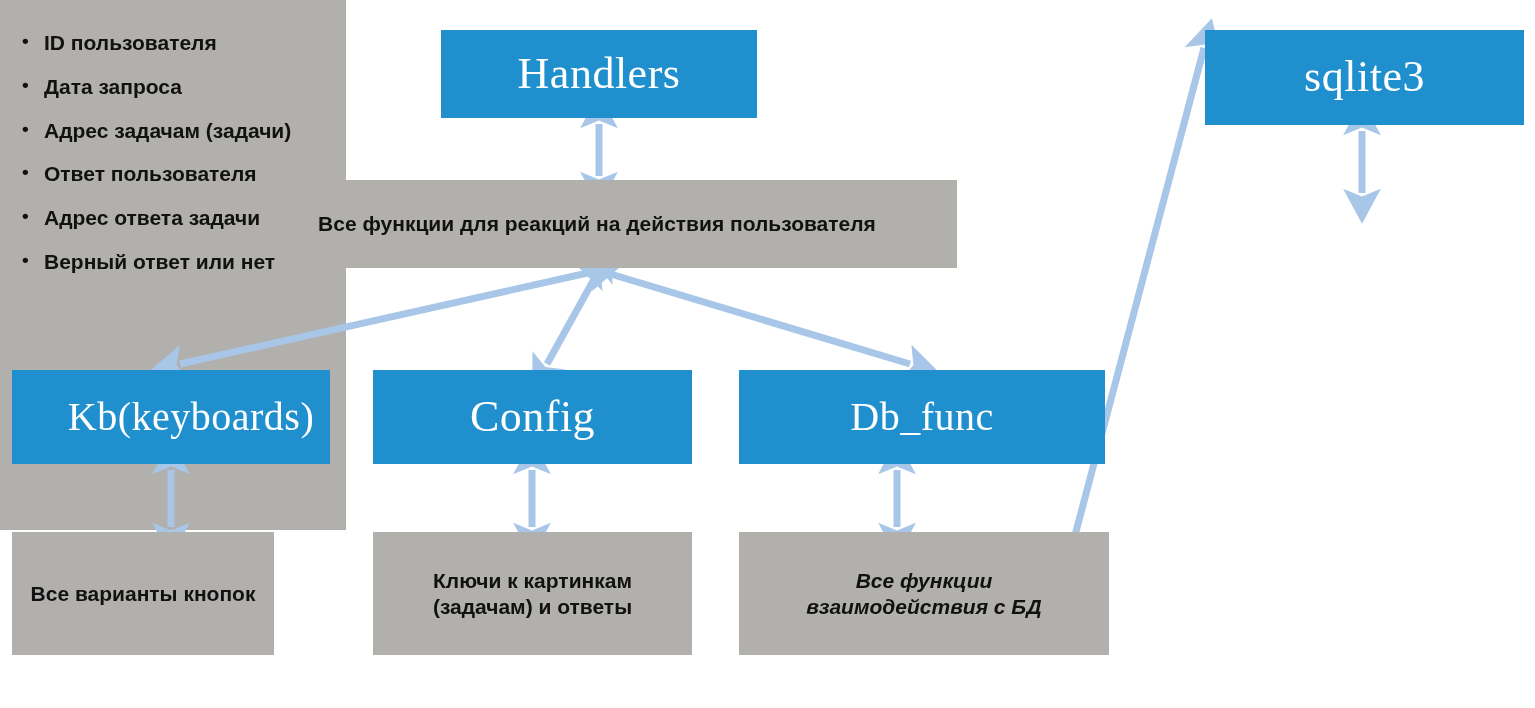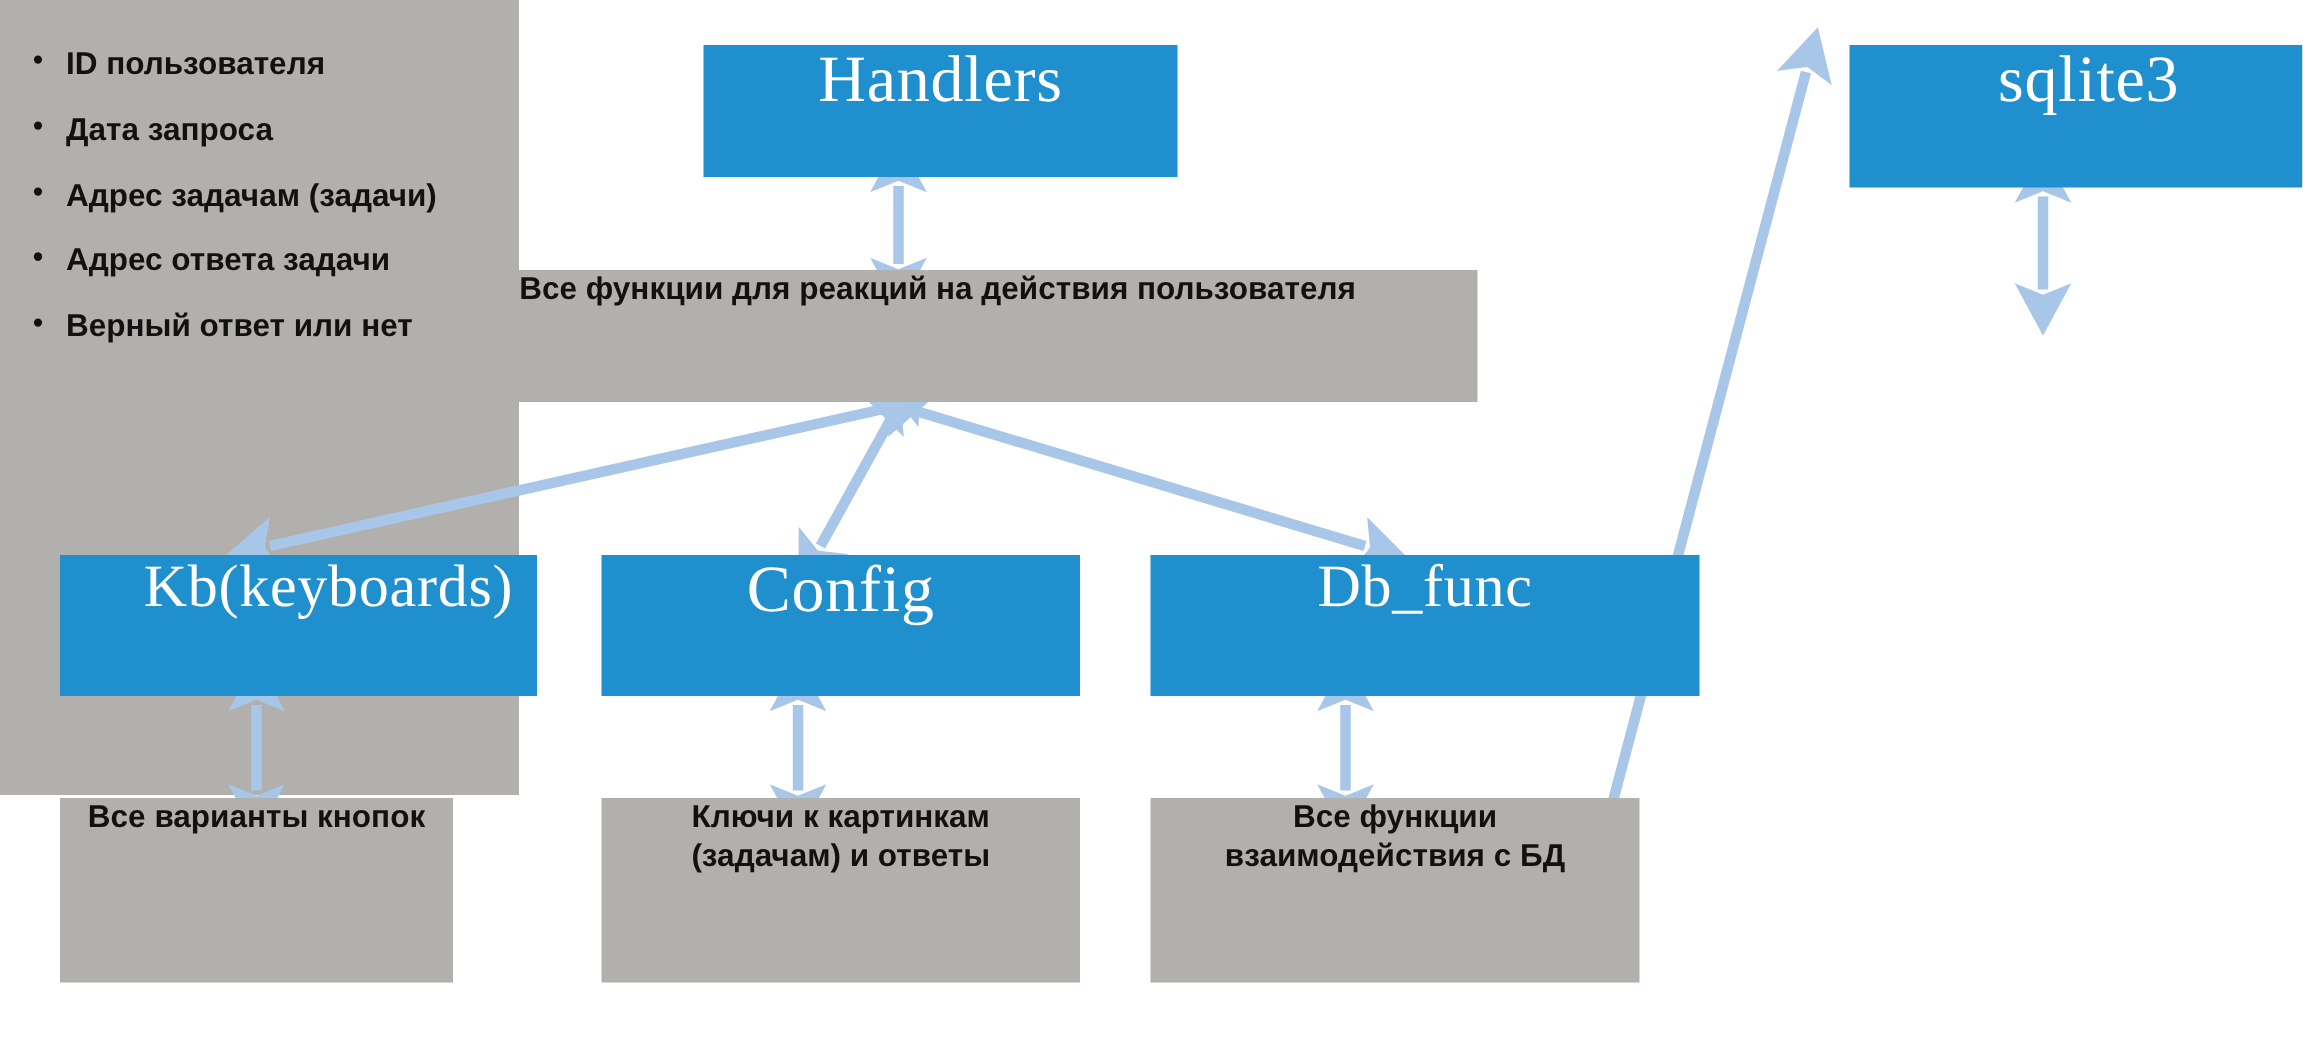--- a/index.html
+++ b/index.html
@@ -12,24 +12,23 @@
     width: 1535px;
     height: 708px;
     background: #ffffff;
     overflow: hidden;
     font-family: "Liberation Sans", sans-serif;
   }
   .box {
     position: absolute;
     box-sizing: border-box;
     display: flex;
-    align-items: flex-start;
+    align-items: center;
     justify-content: center;
     text-align: center;
-    margin-left: 28px;
   }
   .blue-box {
     background: #1f8fcd;
     color: #ffffff;
     font-family: "Liberation Serif", serif;
     font-weight: 400;
     line-height: 1.05;
     letter-spacing: 0.5px;
   }
   .gray-box {
@@ -51,21 +50,21 @@
   
   #box-handlers      { left: 441px; top: 30px;  width: 316px; height: 88px;  font-size: 44px; }
   #box-handlers-desc { left: 237px; top: 180px; width: 720px; height: 88px;  font-size: 21px; }
 
   #box-kb      { left: 12px;  top: 370px; width: 318px; height: 94px; font-size: 40px; padding-left: 40px; }
   #box-config  { left: 373px; top: 370px; width: 319px; height: 94px; font-size: 44px; }
   #box-dbfunc  { left: 739px; top: 370px; width: 366px; height: 94px; font-size: 40px; }
 
   #box-kb-desc      { left: 12px;  top: 532px; width: 262px; height: 123px; font-size: 21px; }
   #box-config-desc  { left: 373px; top: 532px; width: 319px; height: 123px; font-size: 21px; }
-  #box-dbfunc-desc  { left: 739px; top: 532px; width: 326px; height: 123px; font-size: 21px; }
+  #box-dbfunc-desc  { left: 739px; top: 532px; width: 370px; height: 123px; font-size: 21px; font-style: italic; }
 
   #box-sqlite { left: 1205px; top: 30px; width: 319px; height: 95px; font-size: 44px; }
 
   #box-db-fields {
     left: 1178px; top: 198px; width: 346px; height: 502px;
     display: block;
     background: #b2b0ad;
     padding: 28px 0 0 0;
   }
   ul.field-list {
@@ -203,20 +202,21 @@
       <li>
         <span class="bullet">•</span>
         <span>Дата запроса</span>
       </li>
       <li>
         <span class="bullet">•</span>
         <span>Адрес задачам (задачи)</span>
       </li>
       <li>
         <span class="bullet">•</span>
+        <span>Ответ пользователя</span>
       </li>
       <li>
         <span class="bullet">•</span>
         <span>Адрес ответа задачи</span>
       </li>
       <li>
         <span class="bullet">•</span>
         <span>Верный ответ или нет</span>
       </li>
     </ul>

